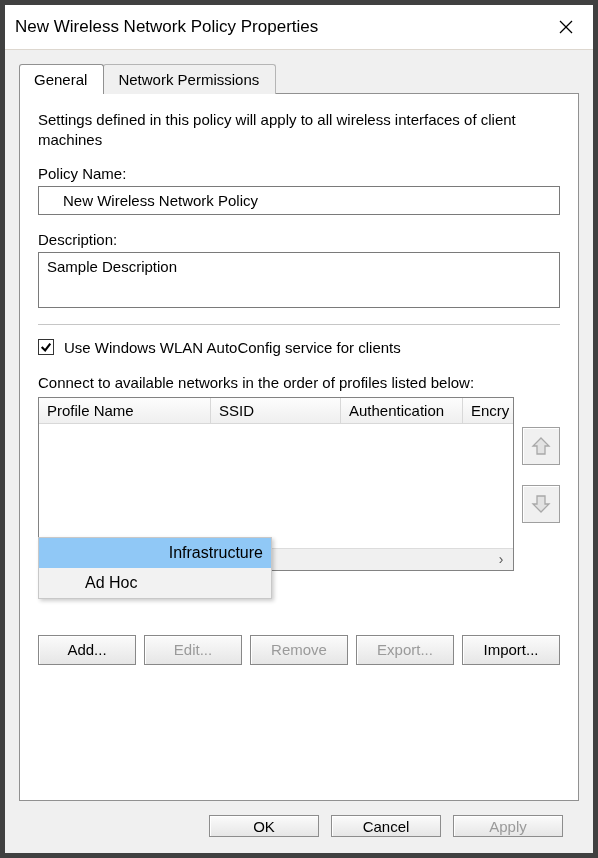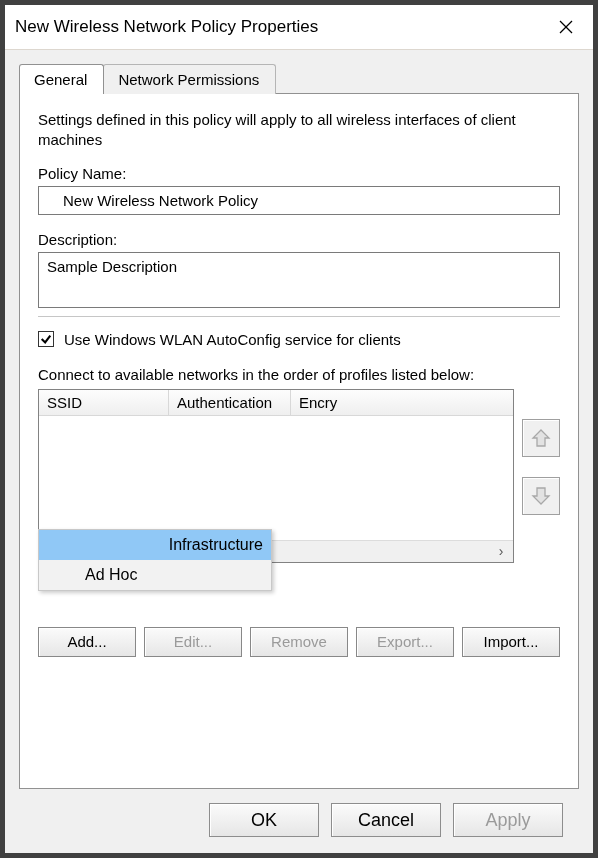--- a/index.html
+++ b/index.html
@@ -10,21 +10,21 @@
   .close-btn { width:30px; height:30px; display:flex; align-items:center; justify-content:center; cursor:pointer; }
   .close-btn svg { width:14px; height:14px; stroke:#000; stroke-width:1.2; }
   .body { flex:1; background:#f0f0f0; border-top:1px solid #ddd7cf; padding:0 14px; display:flex; flex-direction:column; }
   .tabstrip { display:flex; gap:0; margin-top:14px; position:relative; }
   .tab { padding:6px 16px 6px 14px; border:1px solid #b5b5b5; border-bottom:none; background:#f0f0f0; font-size:15px; cursor:pointer; margin-right:-1px; border-radius:3px 3px 0 0;}
   .tab.active { background:#fff; border-color:#919191; position:relative; z-index:2; }
   .tabpanel { flex:1; background:#fff; border:1px solid #919191; margin-top:-1px; padding:16px 18px 18px 18px; display:flex; flex-direction:column; }
   .intro { font-size:15px; margin-bottom:14px; line-height:1.35; }
   .field-label { font-size:15px; margin-bottom:4px; }
   .text-input { width:100%; border:1px solid #7a7a7a; padding:5px 24px; font-size:15px; font-family:inherit; margin-bottom:16px; background:#fff; }
-  .text-area { width:100%; border:1px solid #7a7a7a; height:56px; padding:5px 8px; font-size:15px; font-family:inherit; resize:none; background:#fff; margin-bottom:0;}
+  .text-area { width:100%; border:1px solid #7a7a7a; height:56px; padding:5px 8px; font-size:15px; font-family:inherit; resize:none; background:#fff; margin-bottom:8px;}
   .divider { border:none; border-top:1px solid #c6c6c6; margin:8px 0 14px 0; }
   .checkbox-row { display:flex; align-items:center; gap:10px; font-size:15px; margin-bottom:18px; }
   .checkbox { width:16px; height:16px; border:1px solid #333; background:#fff; display:flex; align-items:center; justify-content:center; cursor:pointer;}
   .checkbox svg{ width:12px; height:12px; stroke:#000; stroke-width:2.5; fill:none; }
   .connect-label { font-size:15px; margin-bottom:6px; }
   .profiles-row { display:flex; gap:8px; position:relative; }
   .table-wrap { flex:1; border:1px solid #828282; background:#fff; height:174px; overflow:hidden; position:relative;}
   .thead { display:flex; background:#fff; border-bottom:1px solid #d8d8d8; }
   .th { padding:4px 8px; font-size:15px; border-right:1px solid #d8d8d8; background:linear-gradient(#fdfdfd,#efefef); white-space:nowrap; overflow:hidden; }
   .tbody { height:140px; background:#fff; }
@@ -34,21 +34,21 @@
   .menu-popup { position:absolute; left:0; top:140px; width:234px; background:#f2f2f2; border:1px solid #c8c8c8; box-shadow:2px 2px 4px rgba(0,0,0,.2); z-index:10;}
   .menu-item { padding:6px 8px 6px 46px; font-size:16px; cursor:pointer; }
   .menu-item.selected { background:#90c8f6;text-align:right; }
   .scroll-track{position:absolute; left:0; bottom:0; right:0; height:22px; background:#f0f0f0; border-top:1px solid #dcdcdc; display:flex; justify-content:flex-end; align-items:center;}
   .scroll-track .thumb{ position:absolute; left:32px; width:134px; top:3px; bottom:3px; background:#cfcfcf; border-radius:2px;}
   .scroll-arrow{ width:24px; text-align:center; font-size:14px; color:#555; cursor:pointer;}
   .btn-row { display:flex; gap:8px; margin-top:24px; }
   .btn { flex:1 1 0; min-width:0; height:30px; border:1px solid #888; background:linear-gradient(#fbfbfb,#e6e6e6); font-size:15px; cursor:pointer; display:flex; align-items:center; justify-content:center; box-shadow:inset 1px 1px 0 #fff; padding:0 2px;}
   .btn.disabled { color:#9a9a9a; cursor:default; }
   .footer { padding:14px 16px 16px 0; display:flex; justify-content:flex-end; gap:12px; }
-  .footer-btn { width:110px; height:34px; border:1px solid #8d8d8d; background:linear-gradient(#fbfbfb,#e6e6e6); font-size:18px; cursor:pointer; display:flex; align-items:center; justify-content:center; box-shadow:inset 1px 1px 0 #fff;}
+  .footer-btn { width:110px; height:22px; border:1px solid #8d8d8d; background:linear-gradient(#fbfbfb,#e6e6e6); font-size:15px; cursor:pointer; display:flex; align-items:center; justify-content:center; box-shadow:inset 1px 1px 0 #fff;}
   .footer-btn.disabled { color:#9a9a9a; cursor:default; }
   .profiles-block{ position:relative; }
 </style>
 </head>
 <body>
 
 <div class="window">
   <div class="titlebar">
     <div class="titlebar-title">New Wireless Network Policy Properties</div>
     <div class="close-btn">
@@ -84,20 +84,21 @@
         </div>
         <div>Use Windows WLAN AutoConfig service for clients</div>
       </div>
 
       <div class="connect-label">Connect to available networks in the order of profiles listed below:</div>
 
       <div class="profiles-block">
         <div class="profiles-row">
           <div class="table-wrap">
             <div class="thead">
+              <div class="th" style="width:172px">Profile Name</div>
               <div class="th" style="width:130px">SSID</div>
               <div class="th" style="width:122px">Authentication</div>
               <div class="th" style="flex:1;border-right:none">Encry</div>
             </div>
             <div class="tbody"></div>
             <div class="scroll-track">
               <div class="thumb"></div>
               <div class="scroll-arrow">›</div>
             </div>
           </div>

